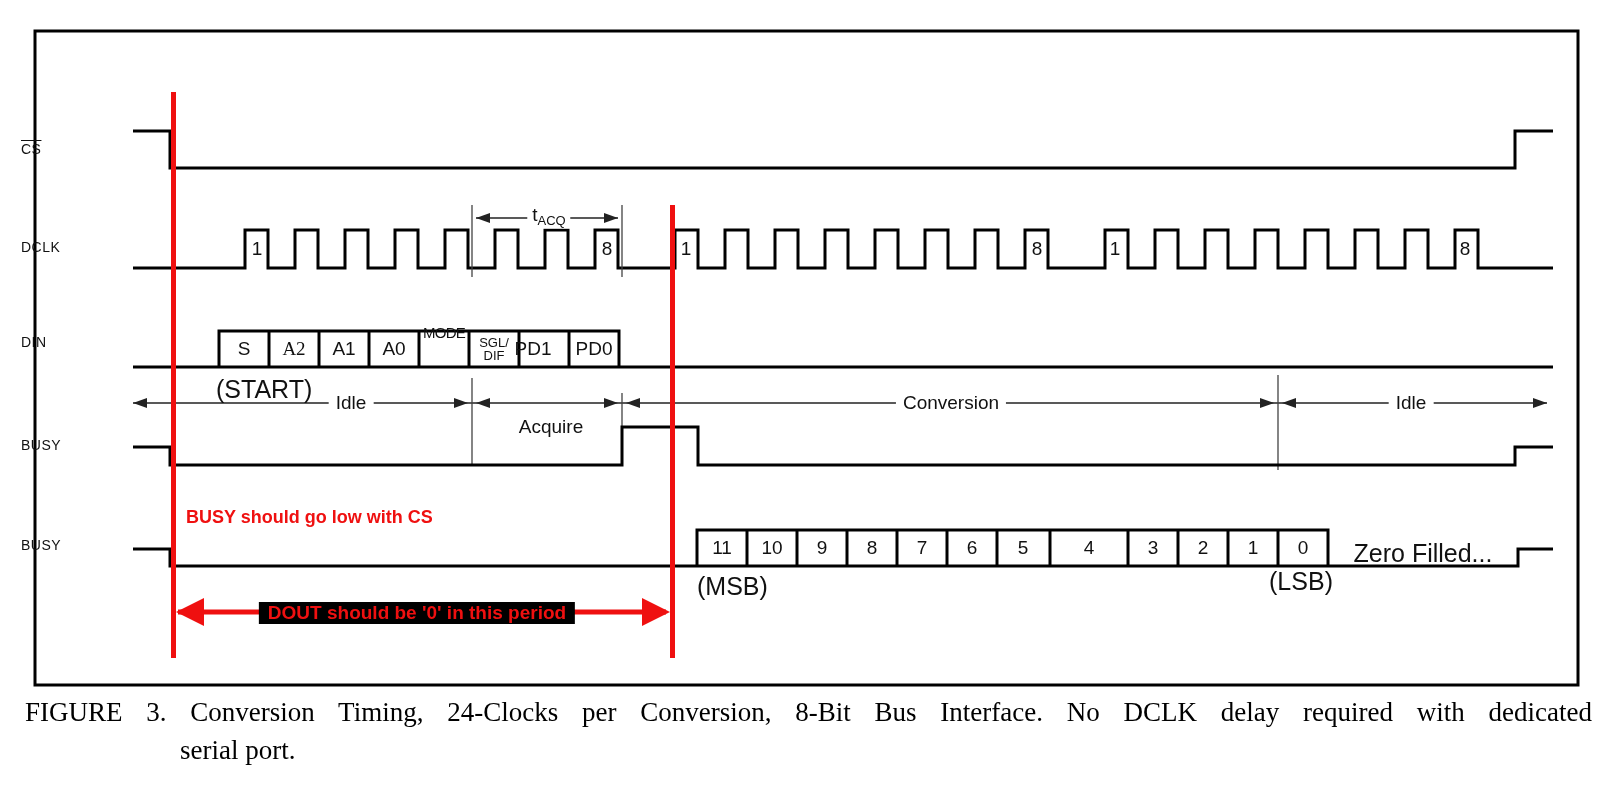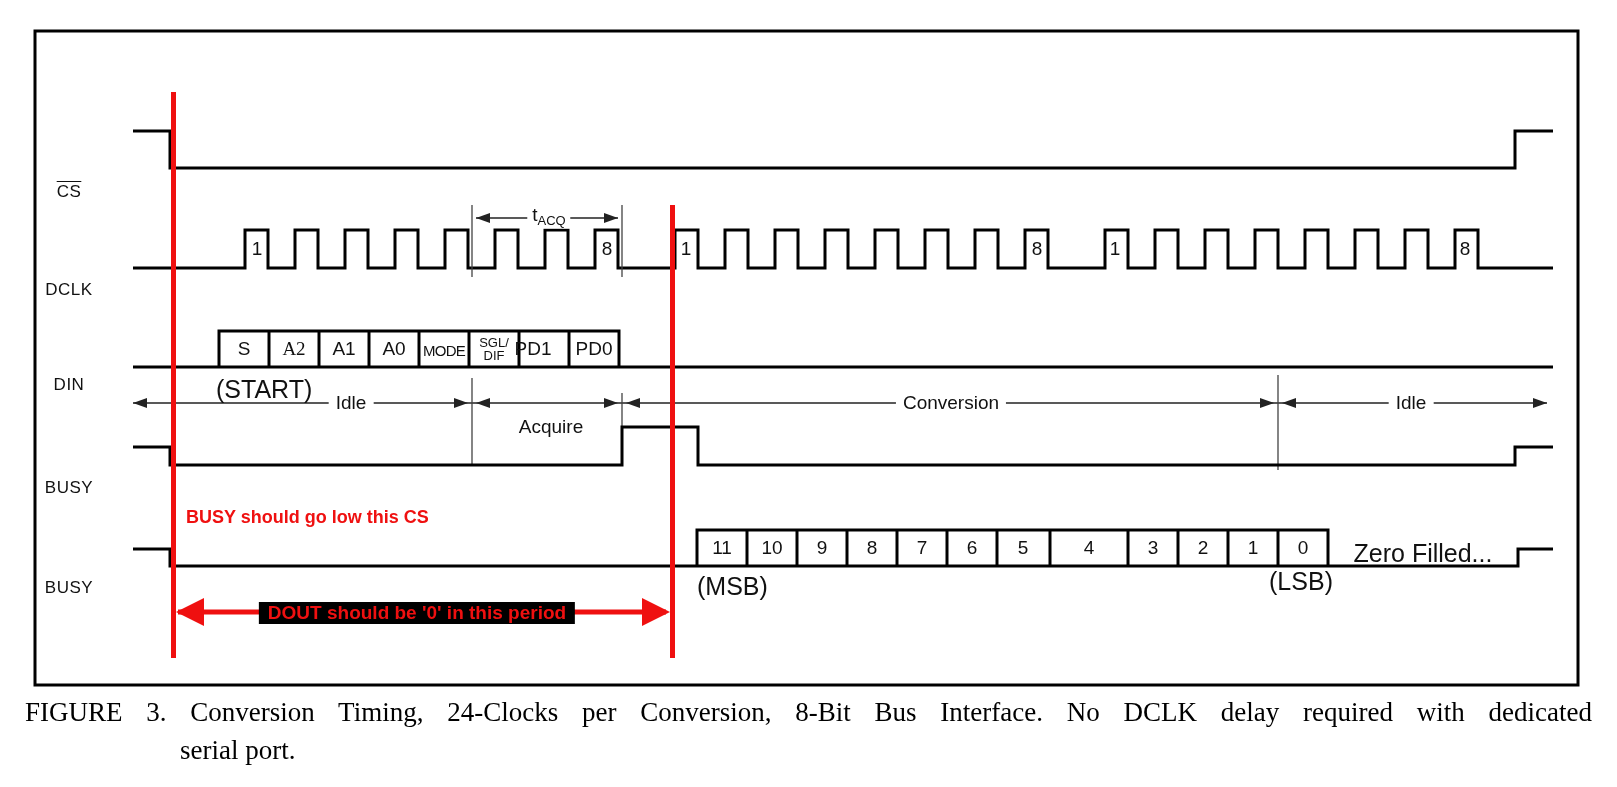--- a/index.html
+++ b/index.html
@@ -1,20 +1,20 @@
 <!DOCTYPE html>
 <html><head>
 <meta charset="utf-8">
 <style>
   html,body{margin:0;padding:0;background:#ffffff;}
   #stage{position:relative;width:1617px;height:787px;background:#ffffff;overflow:hidden;
          font-family:"Liberation Sans",sans-serif;}
   svg{position:absolute;left:0;top:0;}
   .lbl{position:absolute;color:#111;font-family:"Liberation Sans",sans-serif;white-space:nowrap;}
-  .sig{width:96px;left:21px;text-align:center;font-size:17px;letter-spacing:0.5px;margin-top:41px;}
+  .sig{width:96px;left:21px;text-align:left;font-size:14px;letter-spacing:0.5px;}
   .ctr{transform:translate(-50%,-50%);}
   .dimlbl{background:#fff;padding:0 7px;font-size:19px;}
   .clknum{font-size:19px;}
   .bit{font-size:19px;}
   .note{font-size:25px;}
   .redtxt{color:#ef1010;font-weight:bold;font-family:"Liberation Sans",sans-serif;position:absolute;}
   .caption{position:absolute;font-family:"Liberation Serif",serif;color:#000;font-size:27px;}
   .overline{text-decoration:overline;}
   .two-line{white-space:pre-line;font-size:13px;line-height:13px;text-align:center;}
   .mode{font-size:15px;letter-spacing:-0.8px;}
@@ -87,21 +87,21 @@
 
   <div class="lbl dimlbl ctr" style="left:351px;top:403px;">Idle</div>
   <div class="lbl dimlbl ctr" style="left:551px;top:427px;">Acquire</div>
   <div class="lbl dimlbl ctr" style="left:951px;top:403px;">Conversion</div>
   <div class="lbl dimlbl ctr" style="left:1411px;top:403px;">Idle</div>
 
   <div class="lbl bit ctr" style="left:244px;top:349px;">S</div>
   <div class="lbl bit ctr" style="left:294px;top:349px;font-family:Liberation Serif, serif;">A2</div>
   <div class="lbl bit ctr" style="left:344px;top:349px;">A1</div>
   <div class="lbl bit ctr" style="left:394px;top:349px;">A0</div>
-  <div class="lbl bit ctr mode" style="left:444px;top:350px;">MODE</div>
+  <div class="lbl bit ctr mode" style="left:444px;top:332px;">MODE</div>
   <div class="lbl ctr two-line" style="left:494px;top:349px;">SGL/
 DIF</div>
   <div class="lbl bit ctr" style="left:533px;top:349px;">PD1</div>
   <div class="lbl bit ctr" style="left:594px;top:349px;">PD0</div>
   <div class="lbl note" style="left:216px;top:375px;">(START)</div>
 
   <div class="lbl bit ctr" style="left:722px;top:548px;">11</div>
   <div class="lbl bit ctr" style="left:772px;top:548px;">10</div>
   <div class="lbl bit ctr" style="left:822px;top:548px;">9</div>
   <div class="lbl bit ctr" style="left:872px;top:548px;">8</div>
@@ -110,19 +110,19 @@
   <div class="lbl bit ctr" style="left:1023px;top:548px;">5</div>
   <div class="lbl bit ctr" style="left:1089px;top:548px;">4</div>
   <div class="lbl bit ctr" style="left:1153px;top:548px;">3</div>
   <div class="lbl bit ctr" style="left:1203px;top:548px;">2</div>
   <div class="lbl bit ctr" style="left:1253px;top:548px;">1</div>
   <div class="lbl bit ctr" style="left:1303px;top:548px;">0</div>
   <div class="lbl note" style="left:697px;top:572px;">(MSB)</div>
   <div class="lbl note ctr" style="left:1301px;top:581px;">(LSB)</div>
   <div class="lbl note ctr" style="left:1423px;top:553px;">Zero Filled...</div>
 
-  <div class="redtxt" style="left:186px;top:507px;font-size:18px;">BUSY should go low this CS</div>
+  <div class="redtxt" style="left:186px;top:507px;font-size:18px;">BUSY should go low with CS</div>
   <div class="redtxt ctr" style="left:417px;top:613px;font-size:19px;background:#000000;padding:0 9px;">DOUT should be '0' in this period</div>
 
   <div class="caption" style="left:25px;top:697px;width:1567px;text-align:justify;text-align-last:justify;">FIGURE 3. Conversion Timing, 24-Clocks per Conversion, 8-Bit Bus Interface. No DCLK delay required with dedicated</div>
   <div class="caption" style="left:180px;top:735px;">serial port.</div>
 
 </div>
 
 </body></html>

